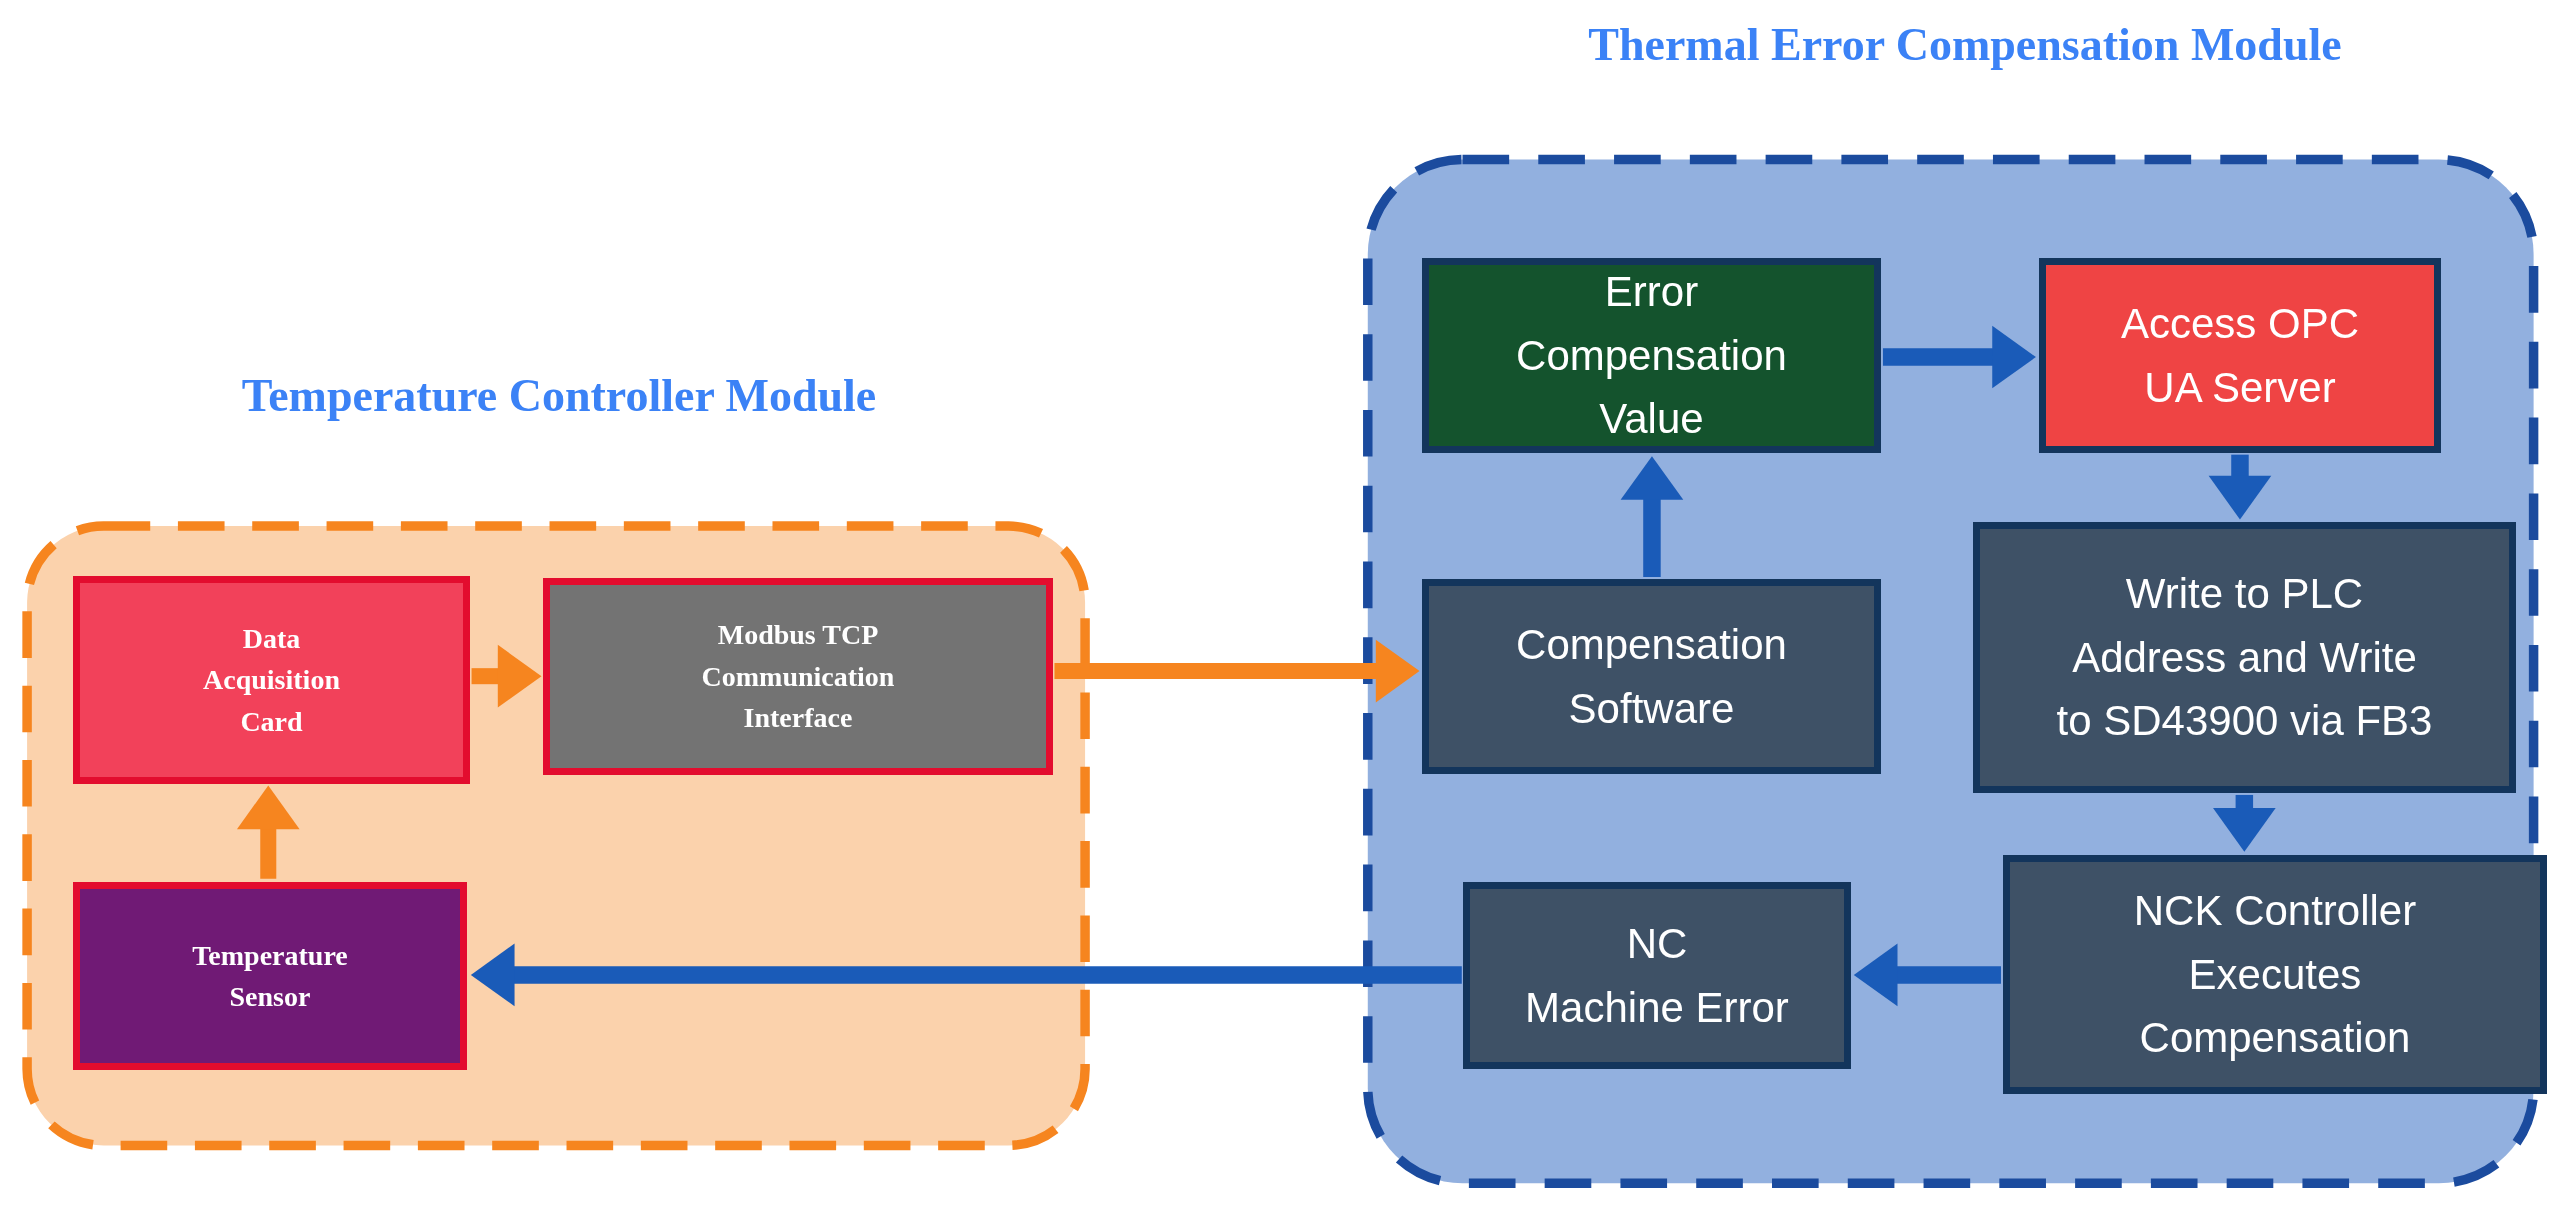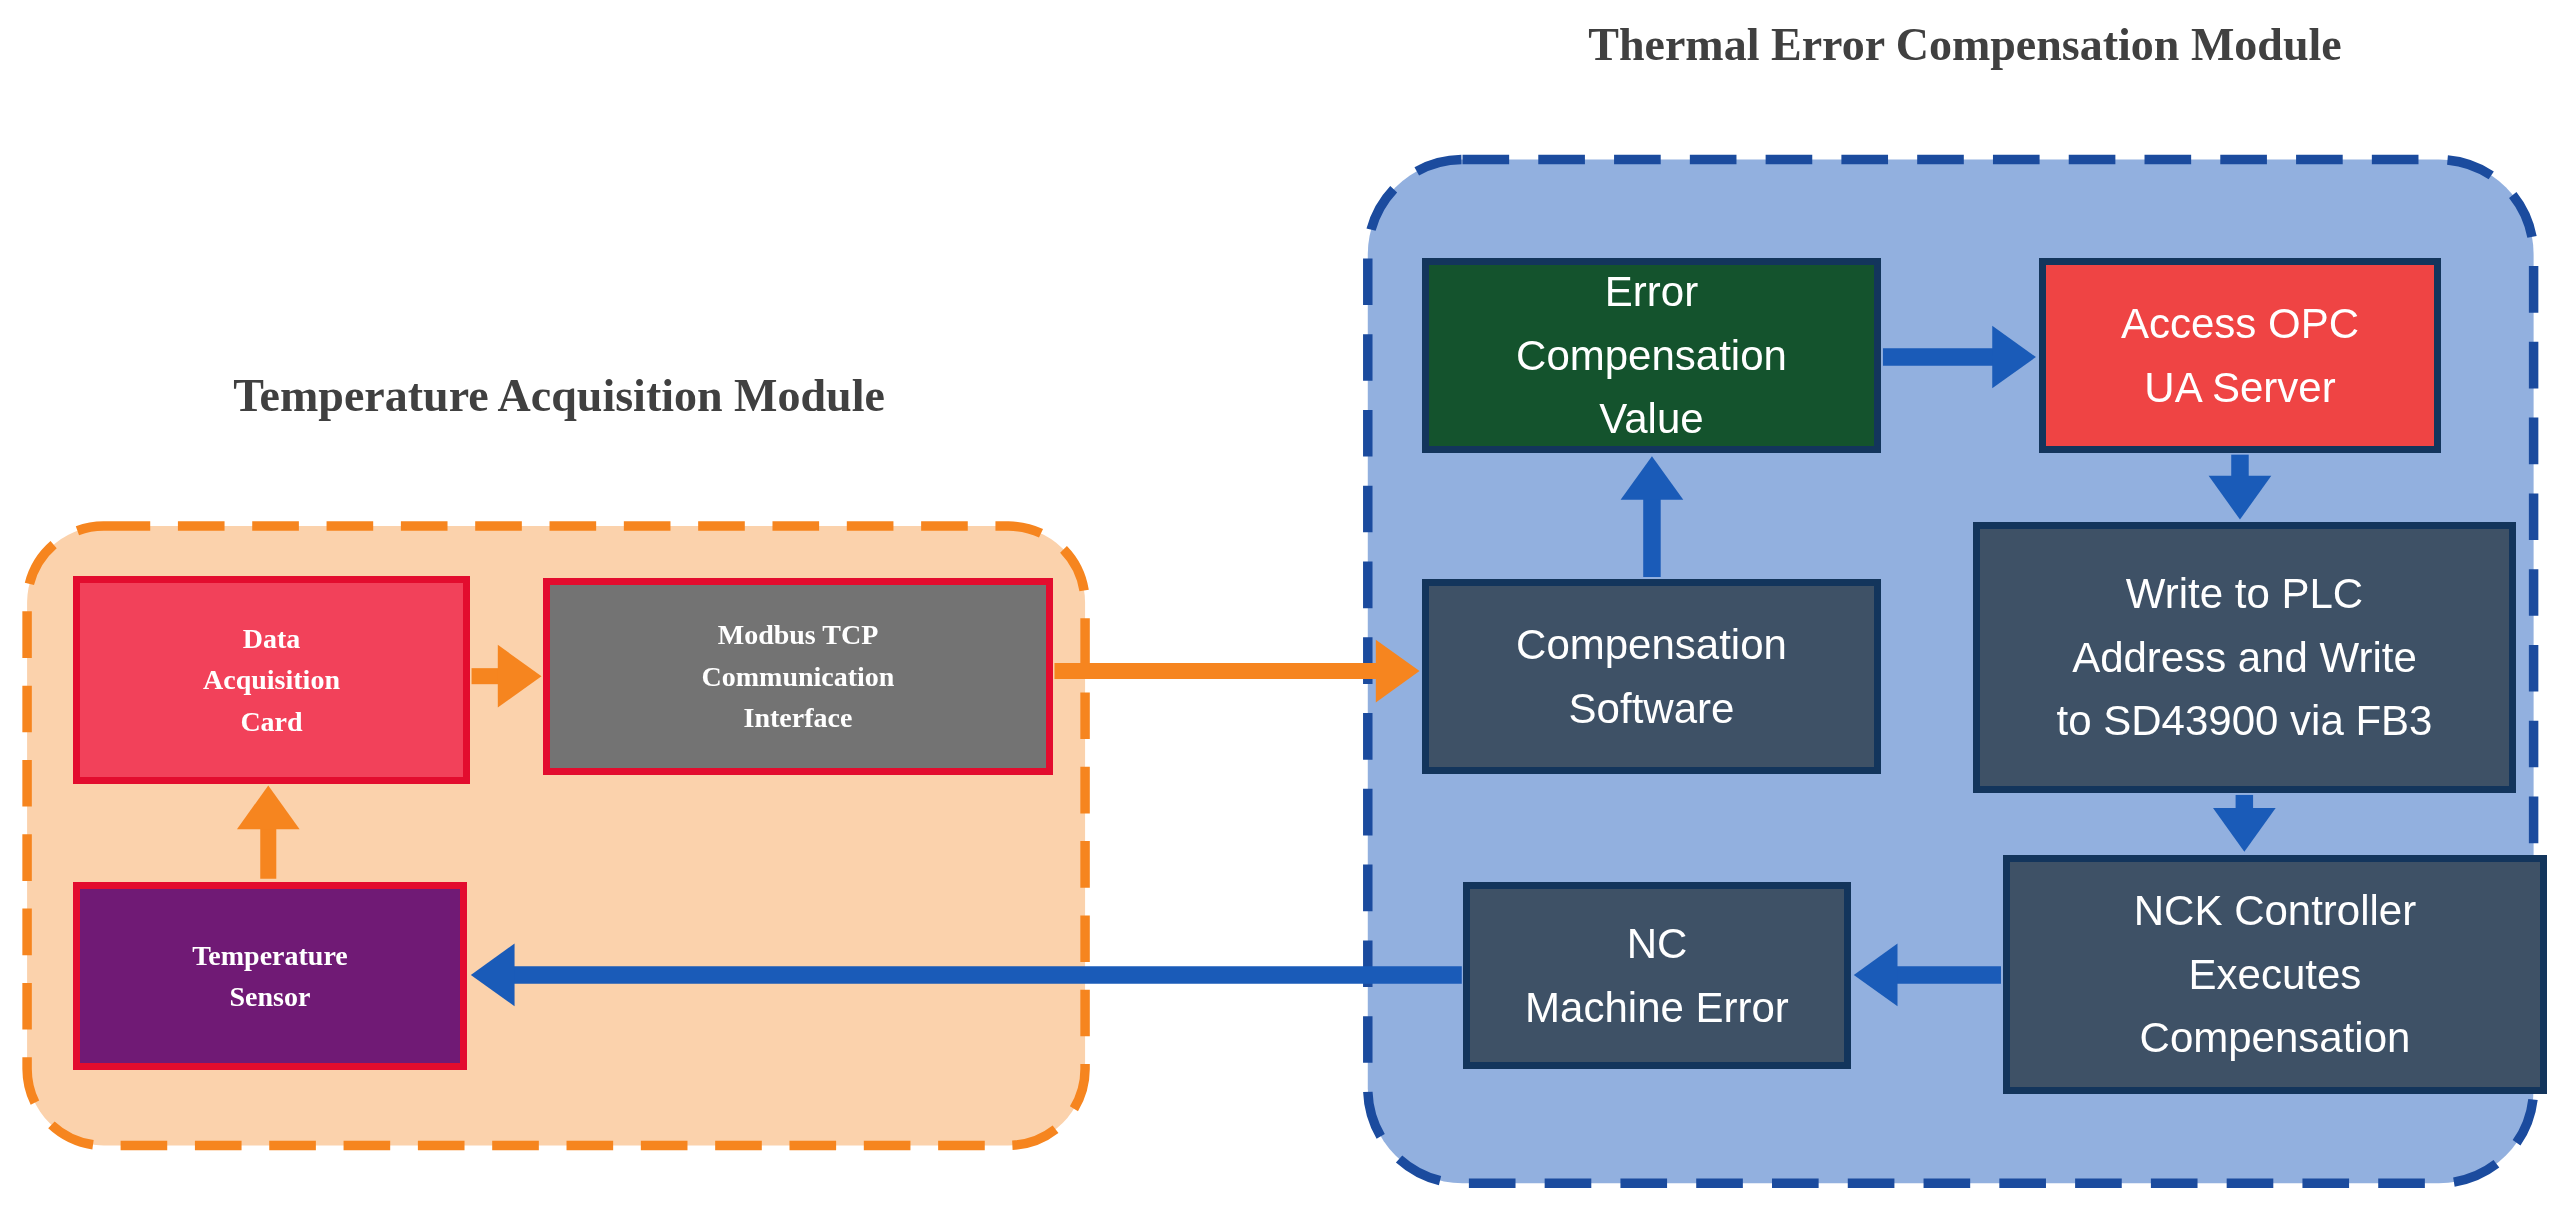--- a/index.html
+++ b/index.html
@@ -19,21 +19,21 @@
     font-family:"Liberation Serif","DejaVu Serif",serif;
     font-size:28px;line-height:1.48;font-weight:bold;
   }
   .box.thermal_error_compensation{
     font-family:"Liberation Sans","DejaVu Sans",sans-serif;
     font-size:42px;line-height:1.52;
   }
   .title{
     position:absolute;transform:translateX(-50%);
     font-family:"Liberation Serif","DejaVu Serif",serif;
-    font-weight:bold;font-size:46px;color:#404040;white-space:nowrap;
+    font-weight:bold;font-size:46px;color:#3b82f6;white-space:nowrap;
   }
   #title-left{left:559px;top:369px;}
   #title-right{left:1965px;top:17.5px;}
 </style>
 </head>
 <body>
 
 <div id="canvas">
   <svg id="diagram-svg" xmlns="http://www.w3.org/2000/svg" width="2576" height="1211" viewBox="0 0 3535 1662">
       <rect x="37" y="722" width="1452" height="850" rx="105" ry="105" fill="#FBD2AC" stroke="#F6851F" stroke-width="13" stroke-dasharray="64 38"></rect>
@@ -68,21 +68,21 @@
       </g>
       <g>
         <line x1="2746" y1="1338" x2="2602" y2="1338" stroke="#1A5BB8" stroke-width="24"></line>
         <polygon points="2544,1338 2604,1295 2604,1381" fill="#1A5BB8"></polygon>
       </g>
       <g>
         <line x1="2006" y1="1338" x2="704" y2="1338" stroke="#1A5BB8" stroke-width="24"></line>
         <polygon points="646,1338 706,1295 706,1381" fill="#1A5BB8"></polygon>
       </g>
     </svg>
-  <div class="title" id="title-left">Temperature Acquisition Module</div>
+  <div class="title" id="title-left">Temperature Controller Module</div>
   <div class="title" id="title-right">Thermal Error Compensation Module</div>
   <div id="boxes">
       <div class="box temperature_acquisition" style="left: 73px; top: 576px; width: 397px; height: 208px; background: rgb(242, 65, 90); border-color: rgb(227, 12, 46);"><span>Data
 Acquisition
 Card</span></div>
       <div class="box temperature_acquisition" style="left: 543px; top: 578px; width: 510px; height: 197px; background: #737373; border-color: rgb(227, 12, 46);"><span>Modbus TCP
 Communication
 Interface</span></div>
       <div class="box temperature_acquisition" style="left: 73px; top: 882px; width: 394px; height: 188px; background: #701a75; border-color: rgb(227, 12, 46);"><span>Temperature
 Sensor</span></div>

